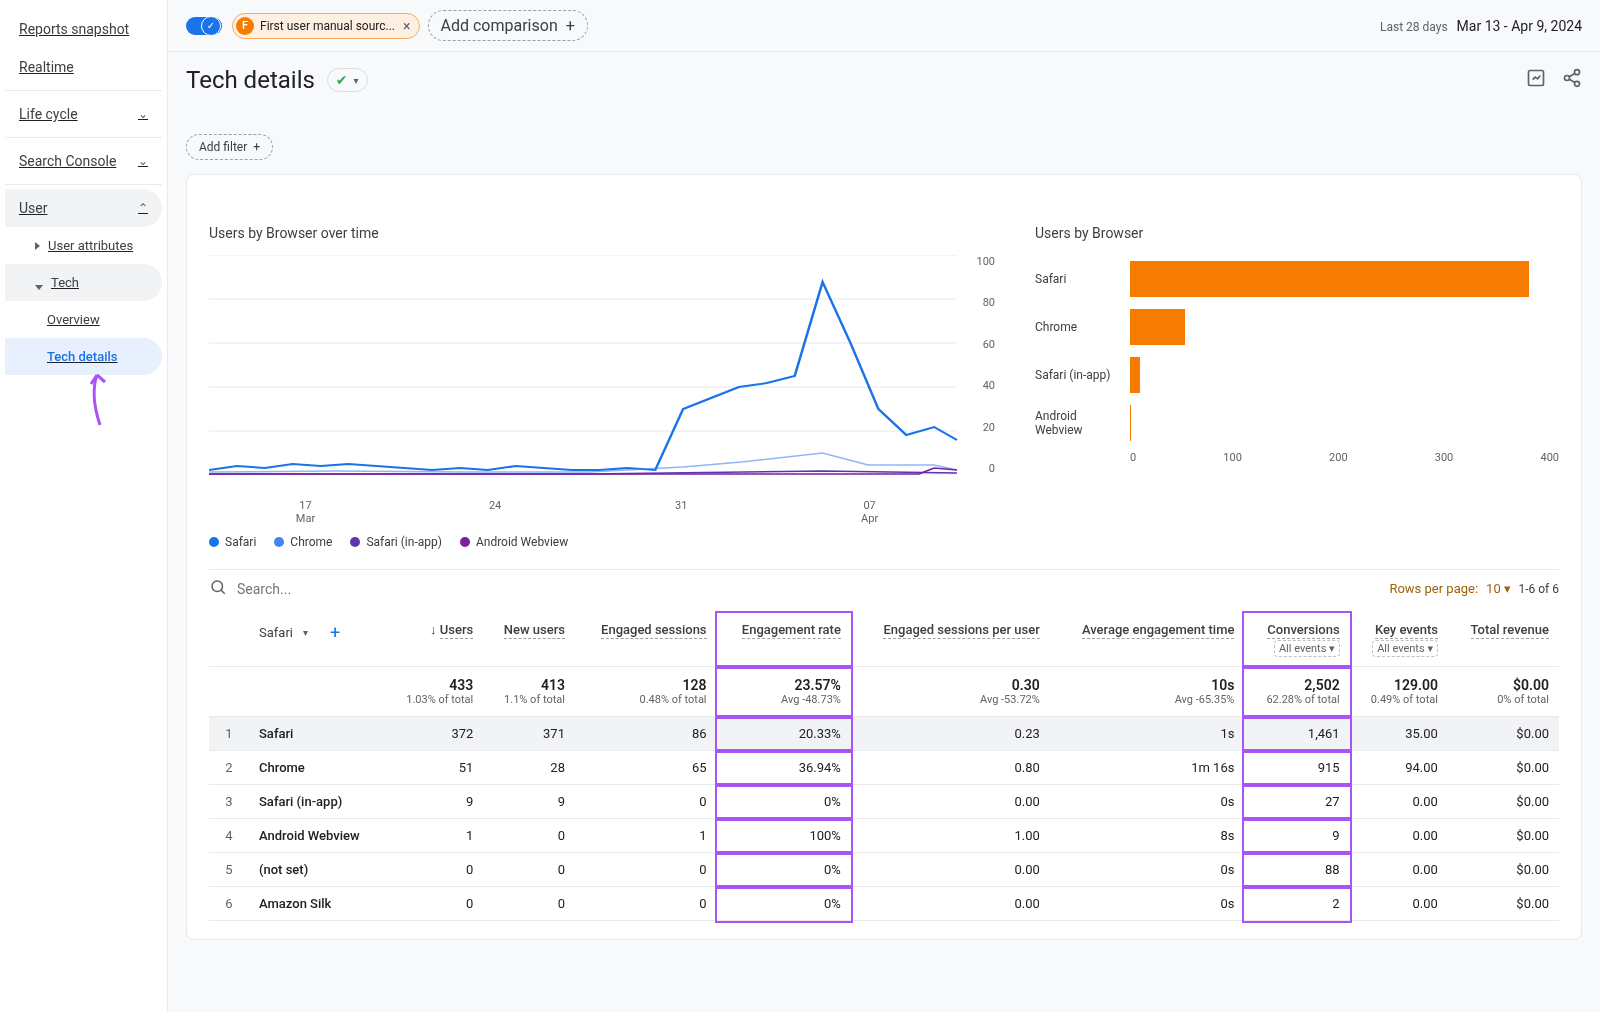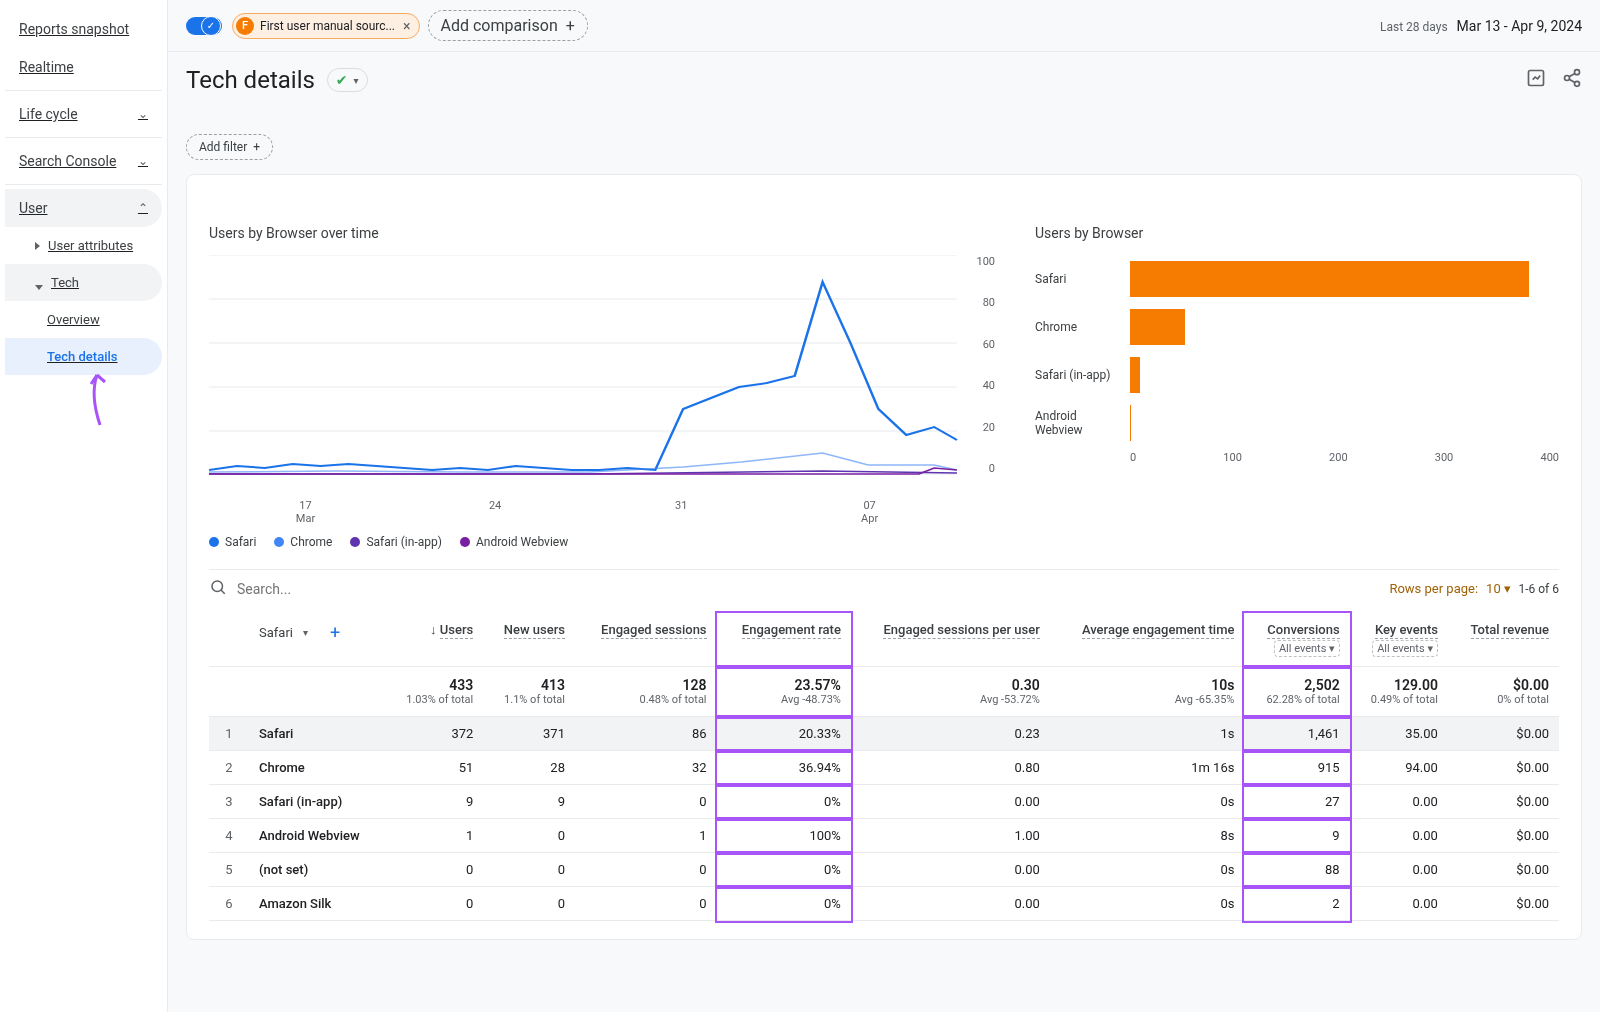--- a/index.html
+++ b/index.html
@@ -364,21 +364,21 @@
       <td>1s</td>
       <td class="purple-box">1,461</td>
       <td>35.00</td>
       <td>$0.00</td>
             </tr>
             <tr>
       <td class="row-num">2</td>
       <td class="dim-name">Chrome</td>
       <td>51</td>
       <td>28</td>
-      <td>32</td>
+      <td>65</td>
       <td class="purple-box">36.94%</td>
       <td>0.80</td>
       <td>1m 16s</td>
       <td class="purple-box">915</td>
       <td>94.00</td>
       <td>$0.00</td>
             </tr>
             <tr>
       <td class="row-num">3</td>
       <td class="dim-name">Safari (in-app)</td>

